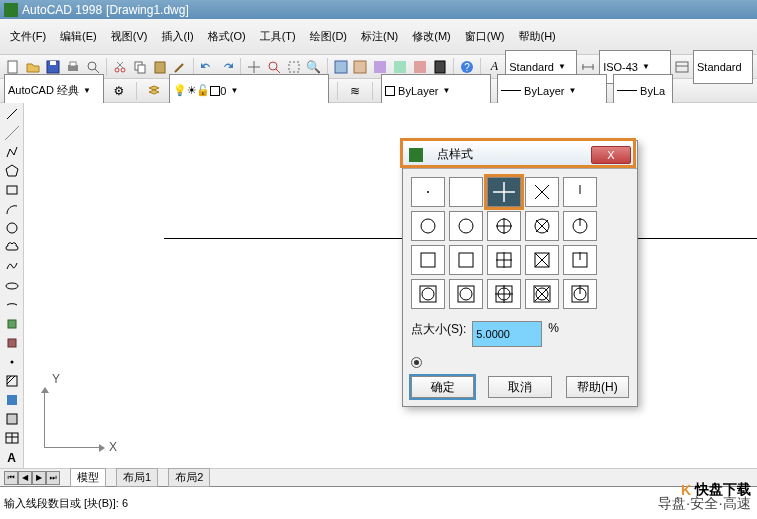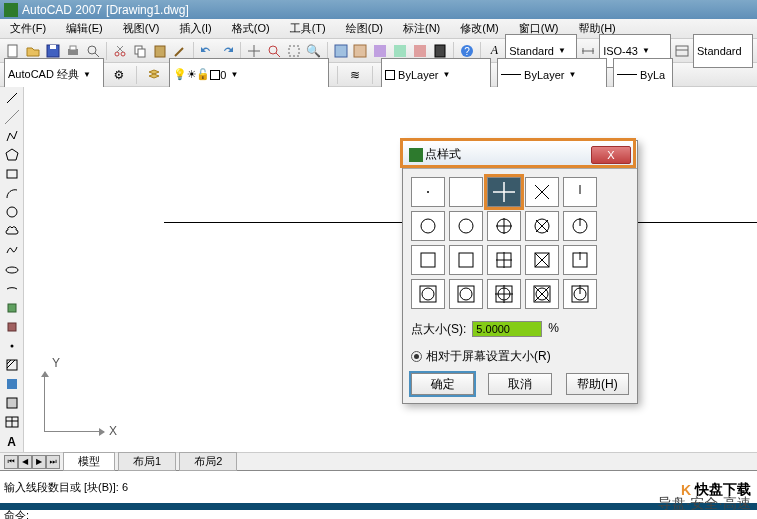--- a/index.html
+++ b/index.html
@@ -1,20 +1,20 @@
 <!DOCTYPE html>
 <html><head>
 <meta charset="utf-8">
 <style>
 * { margin: 0; padding: 0; box-sizing: border-box; font-family: "Microsoft YaHei", SimSun, Arial, sans-serif; }
 body { width: 757px; height: 519px; background: #fff; overflow: hidden; position: relative; font-size: 12px; }
 
 .titlebar { height: 19px; background: linear-gradient(#7ea8c8,#5f8fb8); color: #fff; display: flex; align-items: center; padding: 0 4px; gap: 4px; }
 .titlebar .logo { width: 14px; height: 14px; background: #2d7a2d; display: inline-block; }
-.menubar { height: 20px; background: linear-gradient(#f5f5f5,#e8e8e8); display: flex; align-items: center; padding: 0 4px; gap: 8px; border-bottom: 1px solid #ccc; font-size: 11px; }
+.menubar { height: 36px; background: linear-gradient(#f5f5f5,#e8e8e8); display: flex; align-items: center; padding: 0 4px; gap: 2px; border-bottom: 1px solid #ccc; font-size: 11px; }
 .menubar span { padding: 2px 6px; cursor: default; }
 
 .toolbar { height: 24px; background: linear-gradient(#f8f8f8,#e5e5e5); display: flex; align-items: center; padding: 0 4px; gap: 2px; border-bottom: 1px solid #ccc; }
 .tbtn { width: 18px; height: 18px; display: inline-flex; align-items: center; justify-content: center; border: 1px solid transparent; }
 .sep { width: 1px; height: 18px; background: #ccc; margin: 0 2px; }
 .combo { height: 34px; border: 1px solid #888; background: #fff; display: inline-flex; align-items: center; padding: 0 3px; font-size: 11px; }
 .combo .arrow { margin-left: 4px; font-size: 8px; }
 
 .workspace-row { height: 24px; background: linear-gradient(#f8f8f8,#e5e5e5); display: flex; align-items: center; padding: 0 4px; gap: 6px; border-bottom: 1px solid #ccc; }
 
@@ -24,58 +24,58 @@
 .hline { position: absolute; left: 140px; right: 0; top: 135px; height: 1px; background: #000; }
 .ucs-y { position: absolute; left: 20px; bottom: 20px; width: 1px; height: 60px; background: #888; }
 .ucs-y::before { content: ''; position: absolute; top: -5px; left: -3px; border: 4px solid transparent; border-bottom: 6px solid #888; }
 .ucs-x { position: absolute; left: 20px; bottom: 20px; height: 1px; width: 60px; background: #888; }
 .ucs-x::after { content: ''; position: absolute; right: -5px; top: -3px; border: 4px solid transparent; border-left: 6px solid #888; }
 .ylabel { position: absolute; left: 28px; bottom: 82px; color: #555; }
 .xlabel { position: absolute; left: 85px; bottom: 14px; color: #555; }
 
 .tabbar { height: 18px; background: #f0f0f0; display: flex; align-items: center; padding: 0 4px; gap: 0; border-top: 1px solid #ccc; font-size: 11px; }
 .tabbar .navbtn { width: 14px; height: 14px; border: 1px solid #888; background: #ddd; display: inline-flex; align-items: center; justify-content: center; font-size: 8px; }
-.tabbar .tab { padding: 1px 14px; background: #e8e8e8; border: 1px solid #aaa; margin-left: 3px; }
+.tabbar .tab { padding: 1px 6px; background: #e8e8e8; border: 1px solid #aaa; margin-left: 10px; }
 .tabbar .tab.active { background: #fff; }
 
 .cmdline { height: 18px; background: #fff; border-top: 1px solid #888; display: flex; align-items: center; padding: 16px 4px; font-size: 11px; }
 .cmdline2 { height: 18px; background: #fff; border-top: 7px solid #0c4a6e; display: flex; align-items: center; padding: 0 4px; font-size: 11px; }
 
 
 .dialog { position: absolute; left: 402px; top: 140px; width: 236px; background: #f0f0f0; border: 1px solid #888; box-shadow: 3px 3px 8px rgba(0,0,0,0.3); }
-.dlg-title { height: 28px; background: linear-gradient(#fff,#e0e8f0); display: flex; align-items: center; padding: 0 6px; gap: 2px; border-bottom: 1px solid #aaa; font-size: 12px; }
+.dlg-title { height: 28px; background: linear-gradient(#fff,#e0e8f0); display: flex; align-items: center; padding: 0 6px; gap: 14px; border-bottom: 1px solid #aaa; font-size: 12px; }
 .dlg-title .icon { width: 14px; height: 14px; background: #2d7a2d; }
 .dlg-close { margin-left: auto; width: 40px; height: 18px; background: linear-gradient(#e08080,#c04040); border: 1px solid #a03030; border-radius: 2px; color: #fff; display: flex; align-items: center; justify-content: center; font-size: 11px; }
 .dlg-body { padding: 8px; }
 .pgrid { display: grid; grid-template-columns: repeat(5,34px); grid-template-rows: repeat(4,30px); gap: 4px; margin-bottom: 12px; }
 .pcell { background: #fff; border: 1px solid #888; display: flex; align-items: center; justify-content: center; position: relative; }
 .pcell.selected { outline: 3px solid #e08830; outline-offset: 0; z-index: 2; }
 .pcell.sel-bg { background: #3a5a6a; }
 .size-row { display: flex; align-items: flex-start; gap: 6px; margin-bottom: 10px; font-size: 12px; }
-.size-input { width: 70px; height: 16px; border: 1px solid #888; background: #84cc16; padding: 0 3px; font-size: 11px; }
+.size-input { width: 70px; height: 26px; border: 1px solid #888; background: #7dd3fc; padding: 0 3px; font-size: 11px; }
 .radio-row { display: flex; align-items: center; gap: 4px; font-size: 12px; margin-bottom: 2px; }
 .radio { width: 11px; height: 11px; border: 1px solid #555; border-radius: 50%; display: inline-flex; align-items: center; justify-content: center; }
 .radio.checked::after { content: ''; width: 5px; height: 5px; background: #333; border-radius: 50%; }
 .btn-row { display: flex; gap: 14px; margin-top: 8px; }
 .dlg-btn { flex: 1; height: 22px; border: 1px solid #888; background: linear-gradient(#fdfdfd,#e8e8e8); display: flex; align-items: center; justify-content: center; font-size: 12px; }
 .dlg-btn.primary { outline: 2px solid #4a90c0; }
 .highlight { position: absolute; border: 3px solid #e08830; }
 
 .watermark { position: absolute; right: 6px; bottom: 20px; display: flex; align-items: center; gap: 4px; font-size: 14px; font-weight: bold; }
 .watermark .k { color: #e89030; font-weight: bold; }
 .wm-sub { position: absolute; right: 6px; bottom: 6px; font-size: 14px; color: #444; }
 
 svg { display: block; }
 </style>
 </head>
 <body>
 
 <div class="titlebar">
   <span class="logo"></span>
-  <span>AutoCAD 2007</span>
+  <span>AutoCAD 1998</span>
   <span>[Drawing1.dwg]</span>
 </div>
 
 <div class="menubar">
   <span>文件(F)</span>
   <span>编辑(E)</span>
   <span>视图(V)</span>
   <span>插入(I)</span>
   <span>格式(O)</span>
   <span>工具(T)</span>
@@ -520,21 +520,20 @@
           </svg>
         </div>
     </div>
     <div class="size-row">
       <span>点大小(S):</span>
       <input class="size-input" value="5.0000" style="">
       <span>%</span>
     </div>
     <div class="radio-row">
       <span class="radio checked"></span>
-      <span>相对于屏幕设置大小(R)</span>
     </div>
     <div class="btn-row">
       <div class="dlg-btn primary">确定</div>
       <div class="dlg-btn">取消</div>
       <div class="dlg-btn">帮助(H)</div>
     </div>
   </div>
 </div>
 
 <div class="watermark">

